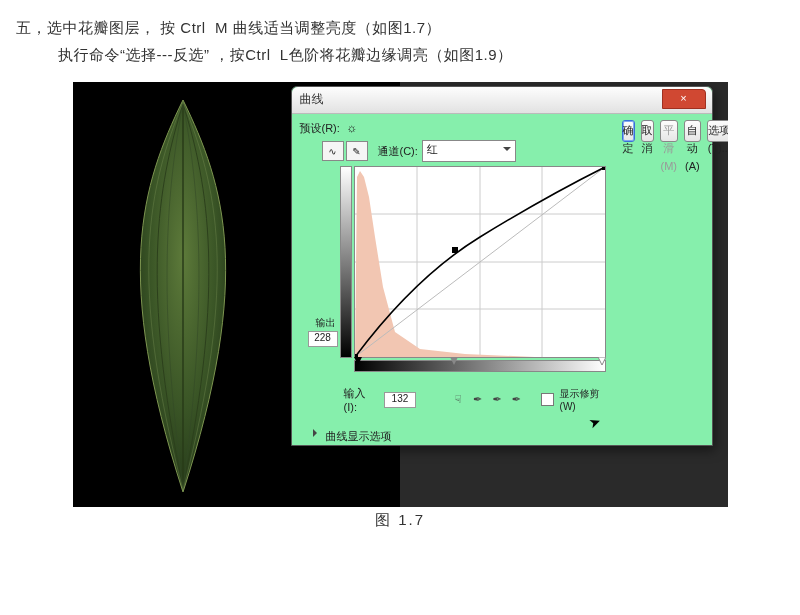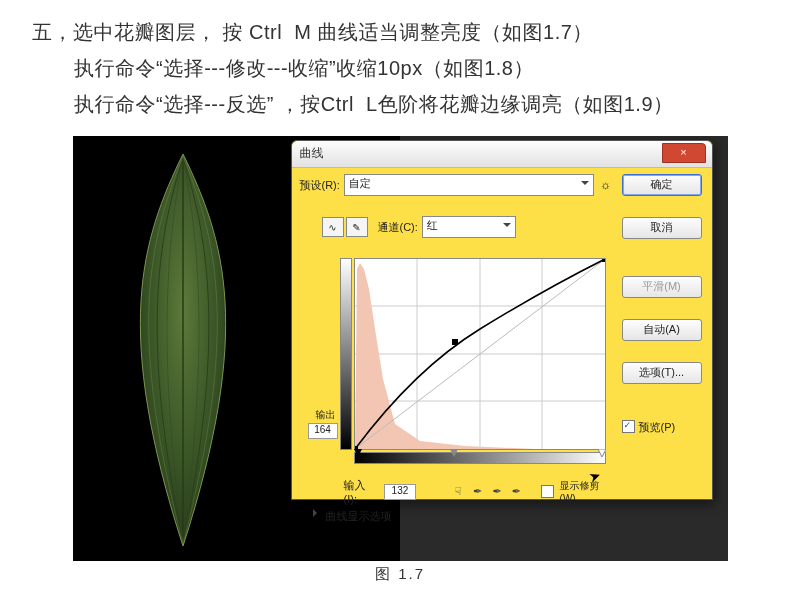--- a/index.html
+++ b/index.html
@@ -4,22 +4,22 @@
 <style>
   body {
     margin: 0;
     padding: 0;
     font-family: "Microsoft YaHei", SimSun, sans-serif;
     background: #fff;
     color: #333;
     width: 800px;
   }
   .instructions {
-    padding: 14px 16px 8px 32px;
-    font-size: 20px;
+    padding: 14px 16px 8px 16px;
+    font-size: 15px;
     line-height: 1.8;
     letter-spacing: 0.5px;
   }
   .inst-line { white-space: pre; }
   .inst-line.indent { padding-left: 42px; }
   .figure-wrap {
     width: 655px;
     margin: 6px auto 0;
   }
   .figure {
@@ -40,21 +40,21 @@
     left: 40px; top: 14px;
     width: 140px; height: 400px;
   }
   
   .dialog {
     position: absolute;
     left: 218px;
     top: 4px;
     width: 420px;
     height: 358px;
-    background: #fde047;
+    background: #86efac;
     border: 1px solid #555;
     border-radius: 6px 6px 0 0;
     box-shadow: 2px 4px 12px rgba(0,0,0,0.5);
     font-size: 11px;
     color: #222;
   }
   .titlebar {
     height: 26px;
     background: linear-gradient(#fdfdfd, #e2e2e2);
     border-bottom: 1px solid #bbb;
@@ -83,28 +83,27 @@
     padding: 6px 8px;
     display: flex;
   }
   .dlg-left {
     width: 314px;
   }
   .dlg-right {
     width: 80px;
     padding-left: 8px;
     display: flex;
-    flex-direction: column;
-    gap: 21px;
+    gap: 6px;
   }
   .row {
     display: flex;
     align-items: center;
     gap: 4px;
-    margin-bottom: 20px;
+    margin-bottom: 4px;
   }
   .label { font-size: 11px; }
   .preset-combo {
     flex: 1;
     height: 18px;
     background: #fff;
     border: 1px solid #888;
     padding: 1px 16px 1px 4px;
     position: relative;
     font-size: 11px;
@@ -189,21 +188,21 @@
     border: 1px solid #888;
   }
   .hgradient {
     position: absolute;
     left: 44px; top: 194px;
     width: 250px; height: 10px;
     background: linear-gradient(to right, #000, #fff);
     border: 1px solid #888;
   }
   .input-row {
-    margin: 10px 0 4px 44px;
+    margin: 10px 0 16px 44px;
     display: flex;
     align-items: center;
     gap: 6px;
   }
   .input-box {
     width: 32px; height: 14px;
     background: #fff;
     border: 1px solid #999;
     font-size: 10px;
     text-align: center;
@@ -232,41 +231,40 @@
   .btn {
     height: 20px;
     background: linear-gradient(#fdfdfd,#e6e6e6);
     border: 1px solid #888;
     border-radius: 3px;
     font-size: 11px;
     text-align: center;
     line-height: 18px;
   }
   .btn.primary { border-color: #3a6fd8; box-shadow: 0 0 0 1px #7fa8f0 inset; }
-  .btn.disabled { color: #999; margin-top: 16px; }
+  .btn.disabled { color: #999; }
   .preview-row { display:flex; align-items:flex-start; gap:4px; margin-top:15px; font-size:11px; }
   .cursor-arrow {
     position:absolute;
     left: 516px; top: 332px;
     font-size: 14px; color:#000;
     transform: rotate(-20deg);
   }
   .caption {
     text-align: center;
     font-size: 15px;
     padding: 4px 0;
     letter-spacing: 2px;
   }
 </style>
 </head>
 <body>
 
 <div class="instructions">
   <div class="inst-line">五，选中花瓣图层， 按 Ctrl  M 曲线适当调整亮度（如图1.7）</div>
-  <div class="inst-line indent">执行命令“选择---修改---收缩”收缩10px（如图1.8）</div>
   <div class="inst-line indent">执行命令“选择---反选” ，按Ctrl  L色阶将花瓣边缘调亮（如图1.9）</div>
 </div>
 
 <div class="figure-wrap">
   <div class="figure">
     <div class="fig-right-half"></div>
 
     <svg class="leaf" viewBox="0 0 140 400">
       <defs>
         <radialGradient id="lg" cx="50%" cy="40%" r="70%">
@@ -290,40 +288,37 @@
         <span class="titlebar-title">曲线</span>
         <div class="close-btn">
           <span>×</span>
         </div>
       </div>
       <div class="dlg-body">
         <div class="dlg-left">
 
           <div class="row">
             <span class="label">预设(R):</span>
-            <div class="preset-combo">
-              <span>自定</span>
-            </div>
             <span class="gear">☼</span>
           </div>
 
           <div class="row" style="margin-left:22px;">
             <div class="mode-icons">
               <div class="mode-icon">∿</div>
               <div class="mode-icon">✎</div>
             </div>
             <span class="label">通道(C):</span>
             <div class="channel-combo">
               <span>红</span>
             </div>
           </div>
 
           <div class="graph-area">
             <div class="graph-output-label">输出(O):</div>
-            <div class="graph-output-value">164</div>
+            <div class="graph-output-value">228</div>
             <div class="vgradient"></div>
             <div class="graph-grid">
               <svg width="250" height="190">
 
                 <g stroke="#ccc" stroke-width="1">
                   <line x1="62" y1="0" x2="62" y2="190"></line>
                   <line x1="125" y1="0" x2="125" y2="190"></line>
                   <line x1="187" y1="0" x2="187" y2="190"></line>
                   <line x1="0" y1="47" x2="250" y2="47"></line>
                   <line x1="0" y1="95" x2="250" y2="95"></line>

